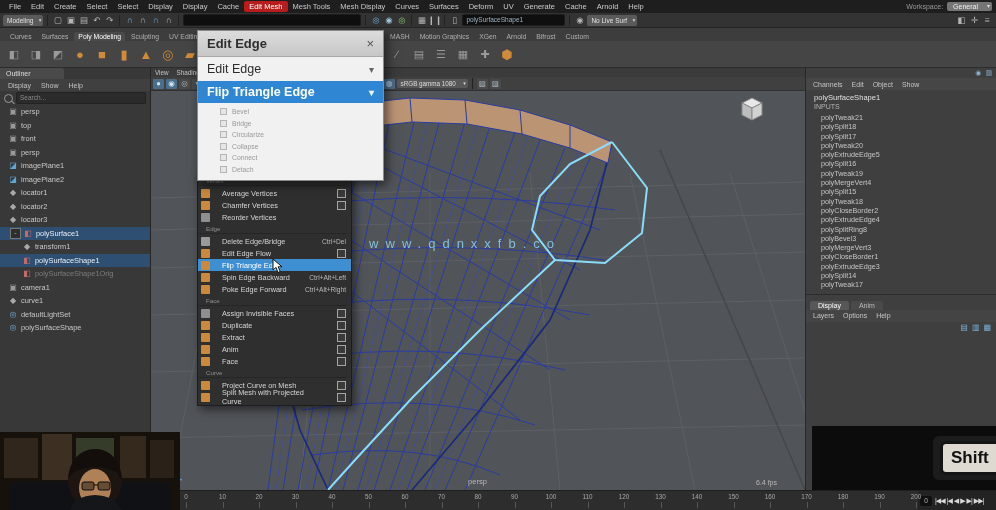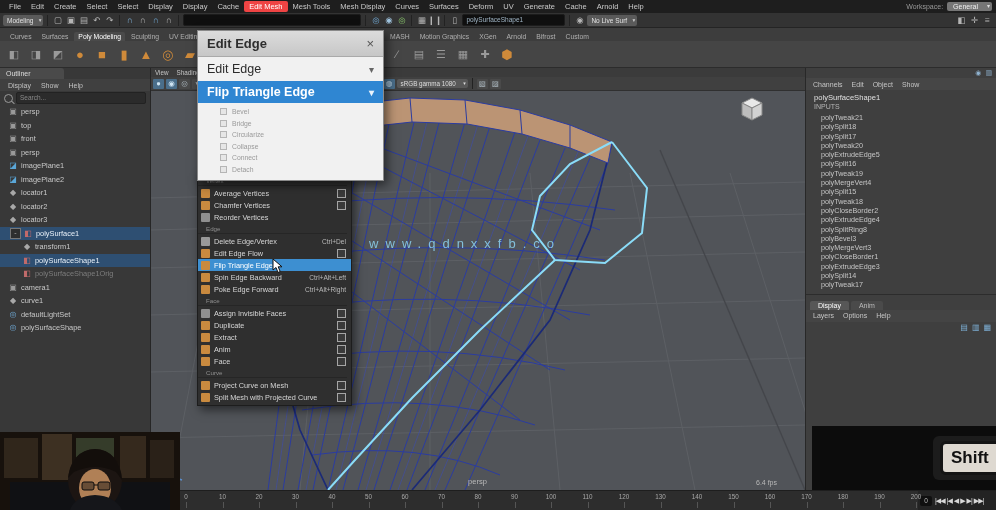--- a/index.html
+++ b/index.html
@@ -2,21 +2,21 @@
 <html><head>
 <meta charset="utf-8">
 <style>
   html,body{margin:0;padding:0;background:#1a1a1a}
   #root{position:relative;width:996px;height:510px;overflow:hidden;background:#3a3a3a;
         font-family:"Liberation Sans",sans-serif;color:#ccc;font-size:8px;}
   .abs{position:absolute}
   
   .menubar{left:0;top:0;width:996px;height:13px;background:#1e1e1e;display:flex;align-items:center;padding:0 4px;box-sizing:border-box;z-index:5}
   .menubar .mi{padding:1px 5px;color:#c9c9c9;font-size:7.5px;white-space:nowrap;border-radius:2px;cursor:default}
-  .menubar .mi.active{background:#ef4444;color:#fff}
+  .menubar .mi.active{background:#b91c1c;color:#fff}
   .mb-right{margin-left:auto;display:flex;align-items:center;gap:4px}
   .ws-label{color:#999;font-size:7px}
   .ws-box{background:#767676;color:#f0f0f0;padding:0 14px 0 6px;font-size:7px;height:9px;line-height:9px;border-radius:2px;position:relative}
   .ws-box:after{content:"▾";position:absolute;right:2px;top:0;font-size:6px;color:#ddd}
   
   .statusbar{left:0;top:13px;width:996px;height:15px;background:#333;border-bottom:1px solid #242424;display:flex;align-items:center;gap:2px;padding:0 3px;box-sizing:border-box;z-index:5}
   .sb-dd{background:#5a5a5a;border-radius:2px;height:11px;line-height:11px;padding:0 10px 0 4px;color:#e2e2e2;font-size:6.5px;position:relative;white-space:nowrap}
   .sb-dd:after{content:"▾";position:absolute;right:2px;top:0;font-size:5.5px;color:#ccc}
   .sb-ic{width:11px;height:11px;display:flex;align-items:center;justify-content:center;color:#b5b5b5;font-size:8.5px}
   .sb-sep{width:1px;height:11px;background:#222;margin:0 2px}
@@ -71,21 +71,21 @@
   .pp-close{margin-left:auto;color:#555;font-size:13px;font-weight:normal}
   .pp-row{height:24px;display:flex;align-items:center;padding:0 9px;font-size:12.5px;color:#2c2c2c;background:#f1f1f1}
   .pp-row .car{margin-left:auto;color:#666;font-size:10px}
   .pp-row.hl{height:22px;background:#2f86d2;color:#fff;font-weight:bold}
   .pp-row.hl .car{color:#eaf4fc}
   .pp-opt{height:11.5px;display:flex;align-items:center;gap:5px;padding-left:22px;font-size:6.8px;color:#9a9a9a}
   .pp-opt .bx{width:5px;height:5px;border:1px solid #b5b5b5;background:#e6e6e6}
   
   .dmenu{left:197px;top:172px;width:153px;background:#2f2f2f;border:1px solid #1d1d1d;box-shadow:3px 4px 9px rgba(0,0,0,.5);z-index:25;padding:2px 0}
   .dm-h{height:9px;line-height:9px;font-size:6.2px;color:#8f8f8f;padding-left:8px;border-bottom:1px solid #262626;margin:1px 4px 1px 0}
-  .dm-i{height:12px;display:flex;align-items:center;font-size:7.3px;color:#d6d6d6;padding:0 5px 0 3px;gap:4px}
+  .dm-i{height:12px;display:flex;align-items:center;font-size:7.3px;color:#d6d6d6;padding:0 5px 0 3px;gap:12px}
   .dm-i.hl{background:#3d8fd1;color:#fff}
   .dm-ic{width:9px;height:9px;border-radius:1px;flex:0 0 9px}
   .dm-sc{margin-left:auto;color:#b9b9b9;font-size:6.6px}
   .dm-ob{margin-left:auto;width:7px;height:7px;border:1px solid #a5a5a5;background:#3a3a3a}
   
   .chbox{left:805px;top:68px;width:191px;height:422px;background:#3f3f3f;border-left:1px solid #282828;z-index:3}
   .cb-top{height:10px;display:flex;justify-content:flex-end;gap:4px;align-items:center;padding:0 5px;font-size:7px;color:#8fb2cf}
   .cb-menus{height:12px;background:#464646;display:flex;gap:9px;align-items:center;padding:0 7px;font-size:7px;color:#c5c5c5}
   .cb-list{padding:3px 0 0 8px}
   .cb-obj{font-size:7.6px;color:#e0e0e0;height:10px}
@@ -497,21 +497,21 @@
         <span>Chamfer Vertices</span>
         <span class="dm-ob"></span>
       </div>
       <div class="dm-i">
         <span class="dm-ic" style="background: rgb(143, 143, 143);"></span>
         <span>Reorder Vertices</span>
       </div>
       <div class="dm-h">Edge</div>
       <div class="dm-i">
         <span class="dm-ic" style="background: rgb(154, 154, 154);"></span>
-        <span>Delete Edge/Vertex</span>
+        <span>Delete Edge/Bridge</span>
         <span class="dm-sc">Ctrl+Del</span>
       </div>
       <div class="dm-i">
         <span class="dm-ic" style="background: rgb(201, 138, 63);"></span>
         <span>Edit Edge Flow</span>
         <span class="dm-ob"></span>
       </div>
       <div class="dm-i hl">
         <span class="dm-ic" style="background: rgb(201, 138, 63);"></span>
         <span>Flip Triangle Edge</span>

